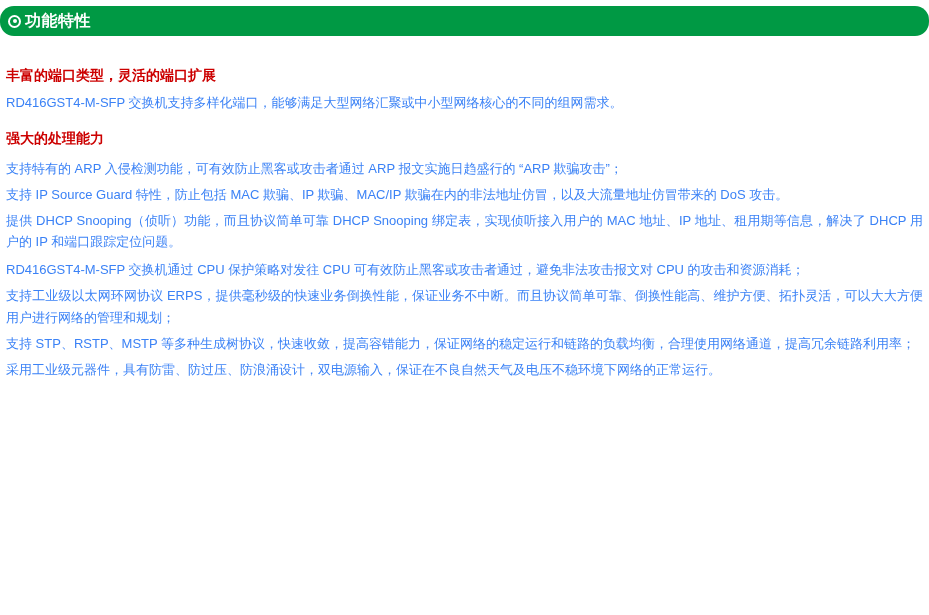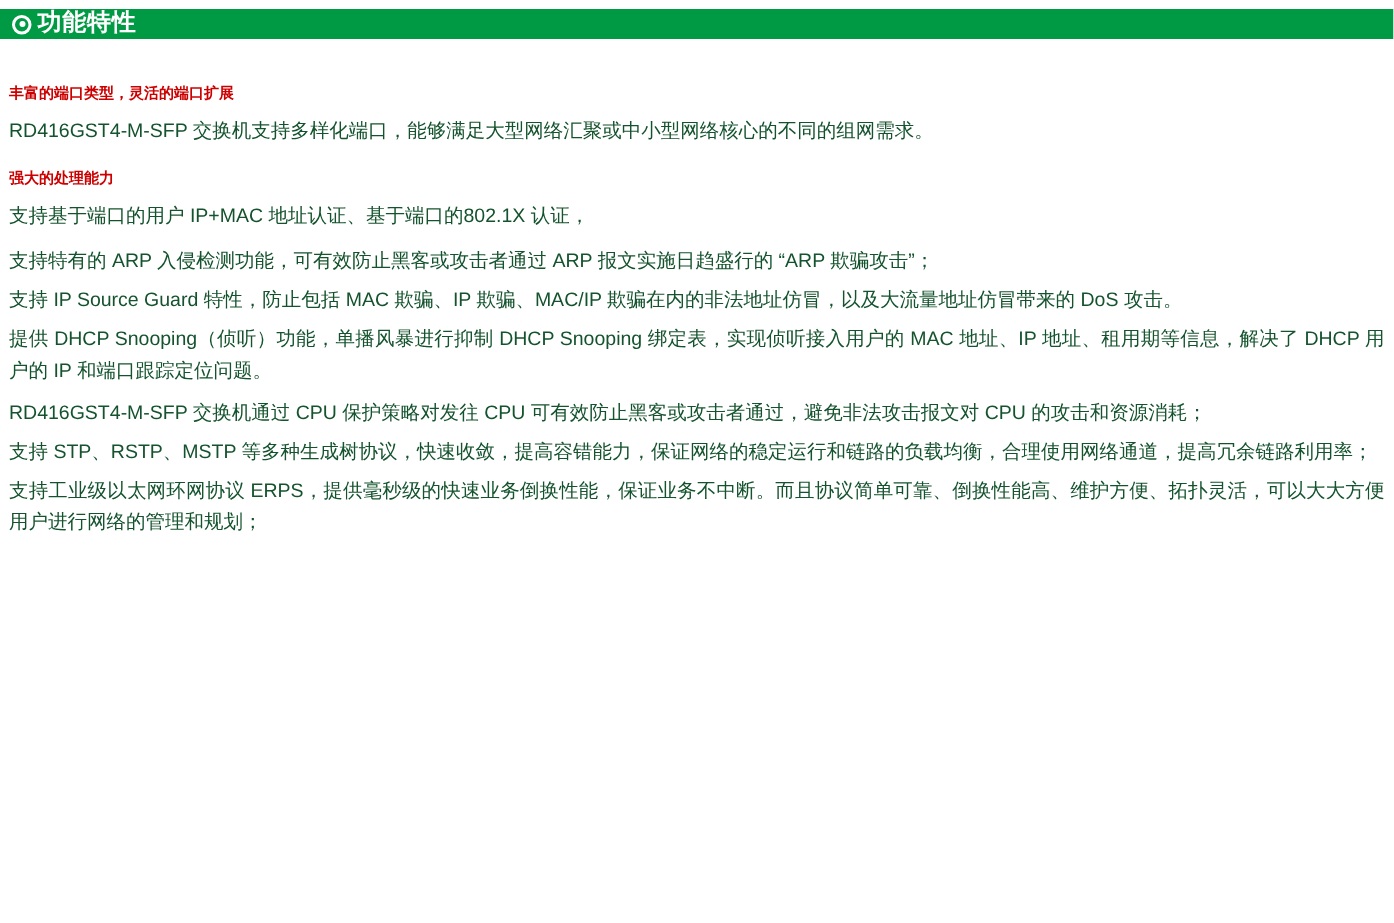--- a/index.html
+++ b/index.html
@@ -17,26 +17,27 @@
   .page {
     position: relative;
     width: 929px;
     height: 615px;
     box-sizing: border-box;
   }
   
   .header-bar {
     position: relative;
     margin: 6px 0 0 0;
-    height: 20px;
+    height: 30px;
     background: #009944;
     display: flex;
     align-items: center;
     padding-left: 8px;
     box-sizing: border-box;
+    border-radius: 14px;
   }
   .header-bar .bullet-icon {
     width: 13px;
     height: 13px;
     border-radius: 50%;
     border: 2px solid #ffffff;
     box-sizing: border-box;
     margin-right: 4px;
     position: relative;
     flex: 0 0 auto;
@@ -59,32 +60,32 @@
     letter-spacing: 0.5px;
     line-height: 1;
   }
   .content {
     padding: 0 6px 0 6px;
     box-sizing: border-box;
   }
   .section-heading {
     color: #cc0000;
     font-weight: bold;
-    font-size: 10px;
+    font-size: 14px;
     margin: 16px 0 6px 0;
     line-height: 1.4;
   }
   .section-heading.first {
     margin-top: 30px;
   }
   p.body-text {
     font-size: 13px;
     line-height: 1.62;
     margin: 0 0 7px 0;
-    color: #14532d;
+    color: #3b82f6;
     text-align: justify;
     text-justify: inter-ideograph;
   }
   p.body-text.tight {
     margin-bottom: 5px;
   }
   .spacer-sm { height: 4px; }
 </style>
 </head>
 <body>
@@ -96,24 +97,24 @@
     <span class="header-title">功能特性</span>
   </div>
 
   <div class="content">
 
     <div class="section-heading first">丰富的端口类型，灵活的端口扩展</div>
     <p class="body-text">RD416GST4-M-SFP 交换机支持多样化端口，能够满足大型网络汇聚或中小型网络核心的不同的组网需求。</p>
 
     <div class="section-heading">强大的处理能力</div>
 
-    <p class="body-text tight">支持基于端口的用户 IP+MAC 地址认证、基于端口的802.1X 认证，</p>
     <div class="spacer-sm"></div>
     <p class="body-text tight">支持特有的 ARP 入侵检测功能，可有效防止黑客或攻击者通过 ARP 报文实施日趋盛行的 “ARP 欺骗攻击”；</p>
     <p class="body-text tight">支持 IP Source Guard 特性，防止包括 MAC 欺骗、IP 欺骗、MAC/IP 欺骗在内的非法地址仿冒，以及大流量地址仿冒带来的 DoS 攻击。</p>
-    <p class="body-text">提供 DHCP Snooping（侦听）功能，单播风暴进行抑制 DHCP Snooping 绑定表，实现侦听接入用户的 MAC 地址、IP 地址、租用期等信息，解决了 DHCP 用户的 IP 和端口跟踪定位问题。</p>
+    <p class="body-text">提供 DHCP Snooping（侦听）功能，而且协议简单可靠 DHCP Snooping 绑定表，实现侦听接入用户的 MAC 地址、IP 地址、租用期等信息，解决了 DHCP 用户的 IP 和端口跟踪定位问题。</p>
 
     <p class="body-text tight">RD416GST4-M-SFP 交换机通过 CPU 保护策略对发往 CPU 可有效防止黑客或攻击者通过，避免非法攻击报文对 CPU 的攻击和资源消耗；</p>
+    <p class="body-text tight">支持工业级以太网环网协议 ERPS，提供毫秒级的快速业务倒换性能，保证业务不中断。而且协议简单可靠、倒换性能高、维护方便、拓扑灵活，可以大大方便用户进行网络的管理和规划；</p>
     <p class="body-text tight">支持 STP、RSTP、MSTP 等多种生成树协议，快速收敛，提高容错能力，保证网络的稳定运行和链路的负载均衡，合理使用网络通道，提高冗余链路利用率；</p>
-    <p class="body-text tight">支持工业级以太网环网协议 ERPS，提供毫秒级的快速业务倒换性能，保证业务不中断。而且协议简单可靠、倒换性能高、维护方便、拓扑灵活，可以大大方便用户进行网络的管理和规划；</p>
+    <p class="body-text">采用工业级元器件，具有防雷、防过压、防浪涌设计，双电源输入，保证在不良自然天气及电压不稳环境下网络的正常运行。</p>
 
   </div>
 </div>
 
 </body></html>

